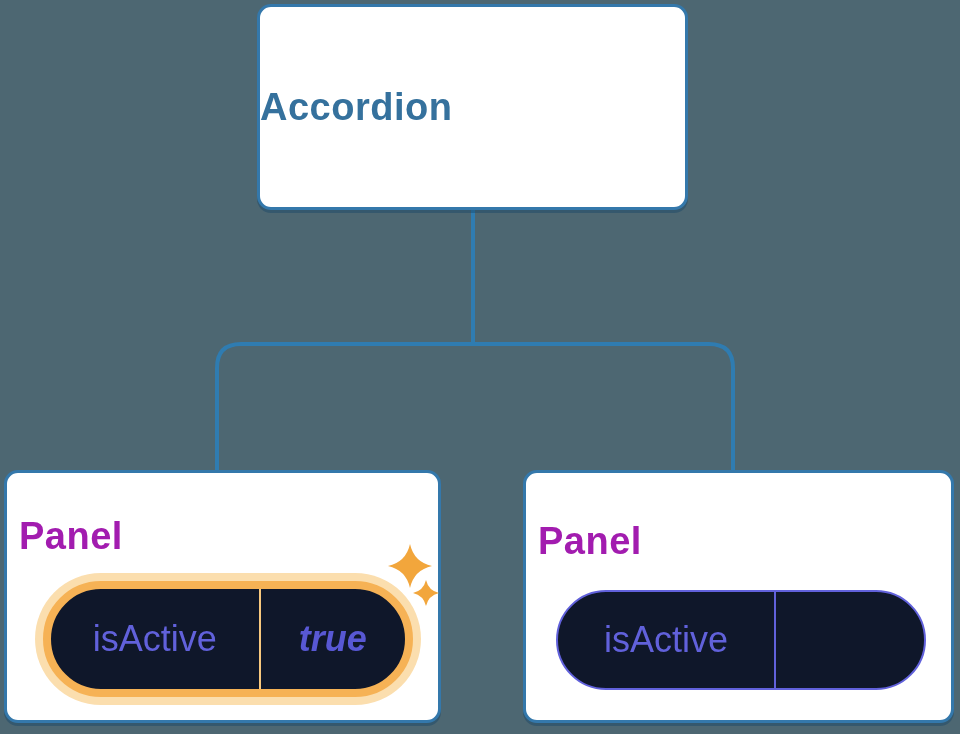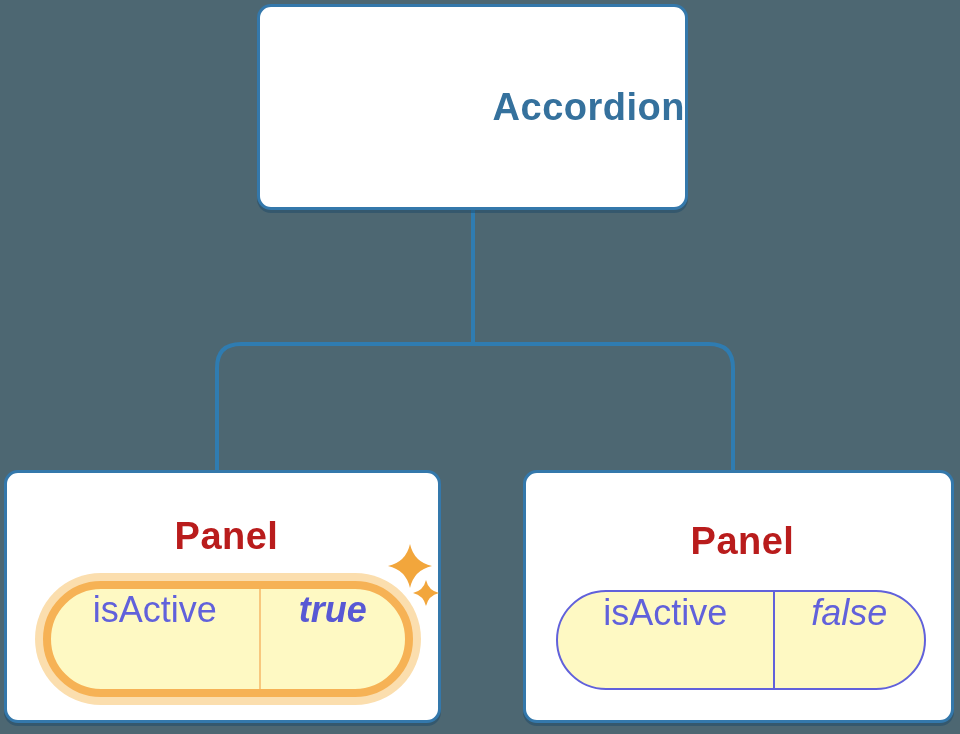--- a/index.html
+++ b/index.html
@@ -32,21 +32,21 @@
     box-shadow: 0 3px 0 rgba(24, 70, 104, 0.45);
     box-sizing: border-box;
   }
   .node-root {
     left: 257px;
     top: 4px;
     width: 431px;
     height: 206px;
     display: flex;
     align-items: center;
-    justify-content: flex-end;
+    justify-content: flex-start;
   }
   .node-panel-left {
     left: 4px;
     top: 470px;
     width: 437px;
     height: 253px;
   }
   .node-panel-right {
     left: 523px;
     top: 470px;
@@ -54,36 +54,36 @@
     height: 253px;
   }
   .node-label {
     font-size: 38px;
     font-weight: 600;
     color: #35719d;
     letter-spacing: 0.5px;
   }
   .panel-title {
     position: absolute;
-    left: 4px;
+    left: 12px;
     width: 100%;
-    text-align: center;
+    text-align: left;
     font-size: 38px;
     font-weight: 600;
-    color: #b91c1c;
+    color: #a21caf;
     letter-spacing: 0.5px;
   }
   .node-panel-left .panel-title { top: 42px; }
   .node-panel-right .panel-title { top: 47px; }
   .state-pill {
     position: absolute;
-    background: #fef9c3;
+    background: #0f172a;
     box-sizing: border-box;
     display: flex;
-    align-items: flex-start;
+    align-items: center;
   }
   .state-pill-active {
     left: 36px;
     top: 108px;
     width: 370px;
     height: 116px;
     border: 8px solid #f6b255;
     border-radius: 58px;
     box-shadow: 0 0 0 8px #fbdeae;
   }
@@ -151,17 +151,16 @@
       <path fill="#f2a63c" d="M44 42 Q46.5 52.5 57 55 Q46.5 57.5 44 68 Q41.5 57.5 31 55 Q41.5 52.5 44 42 Z"></path>
     </svg>
   </div>
 
   <div class="node node-panel-right">
     <div class="panel-title">Panel</div>
 
     <div class="state-pill state-pill-inactive">
       <div class="pill-cell pill-cell-key">isActive</div>
       <div class="pill-divider pill-divider-purple"></div>
-      <div class="pill-cell pill-cell-value">false</div>
     </div>
   </div>
 
 </div>
 
 </body></html>

